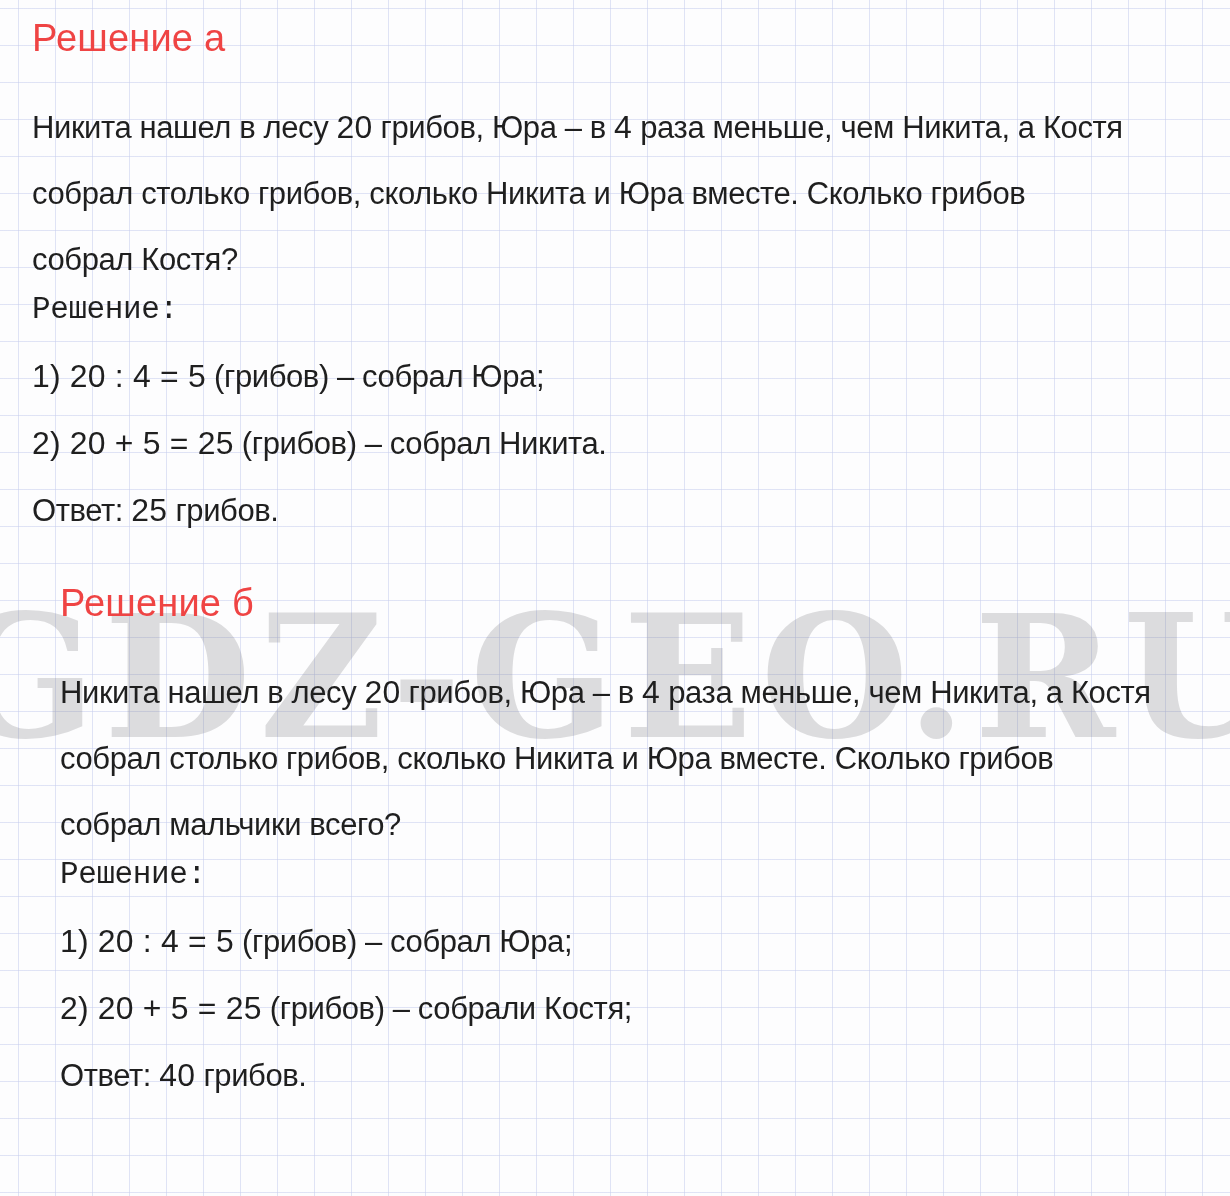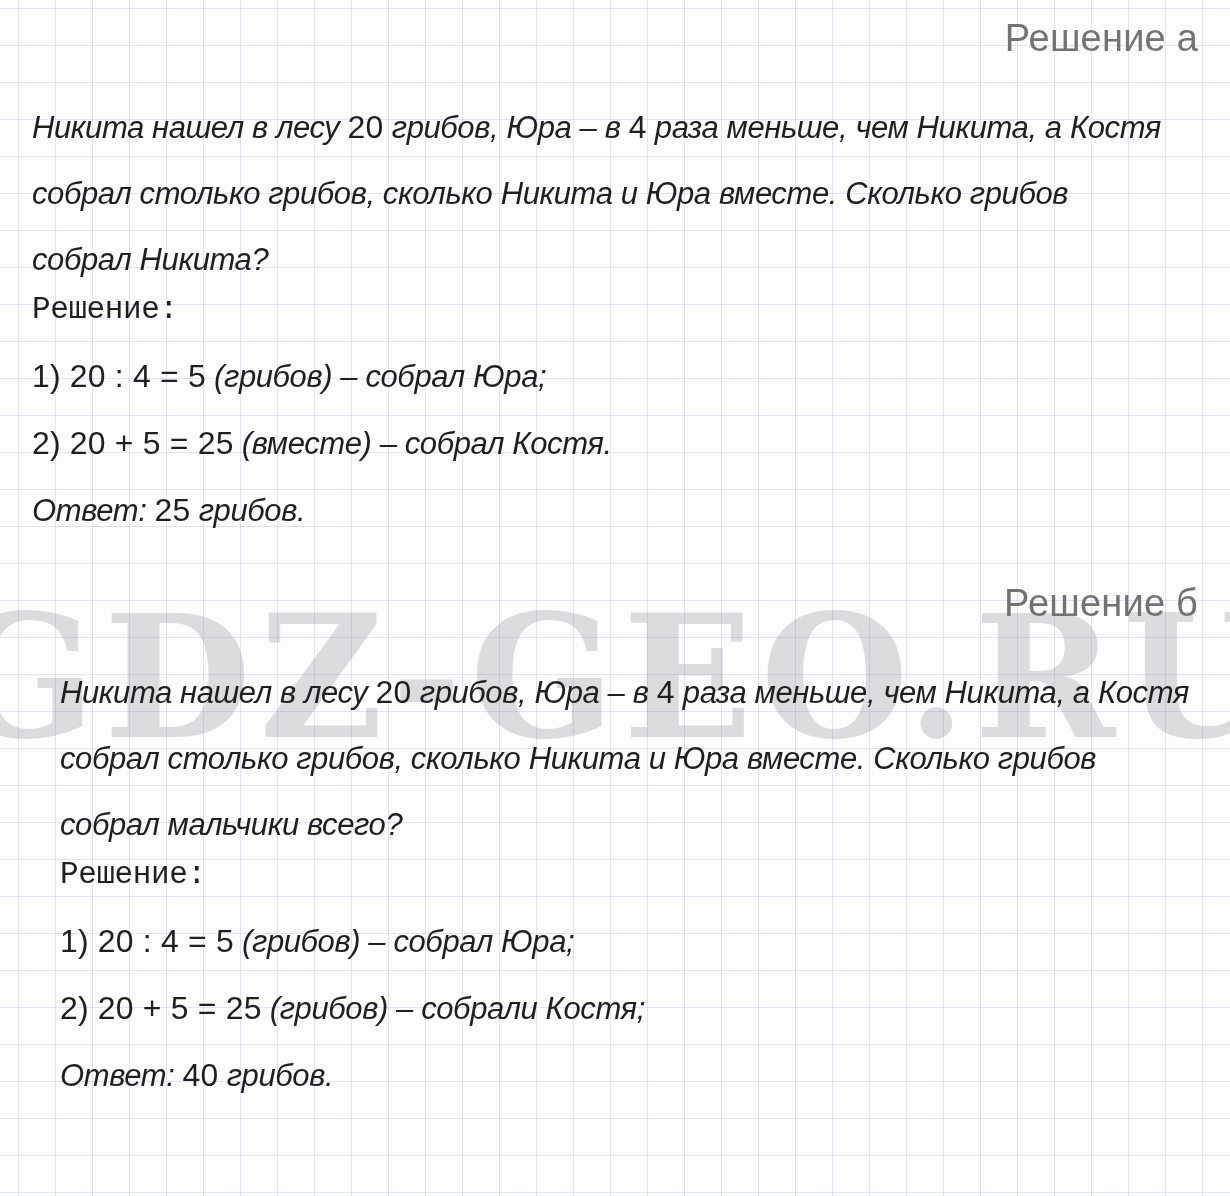--- a/index.html
+++ b/index.html
@@ -40,59 +40,59 @@
   }
   .content {
     position: relative;
     z-index: 2;
     padding: 0 32px;
   }
   .section-title {
     font-size: 38px;
     line-height: 44px;
     font-weight: 500;
-    text-align: right;
+    text-align: left;
     letter-spacing: 0.2px;
-    color: #737373;
+    color: #ef4444;
   }
   #sec-a .section-title { margin-top: 16px; }
   #sec-b { margin-top: 37px; margin-left: 28px; }
   .problem { margin-top: 34px; }
   .line {
     font-size: 31px;
     line-height: 66px;
     letter-spacing: -0.4px;
     white-space: pre;
   }
   .sol-label { margin-top: -16px; font-family: Liberation Mono, monospace; }
   .math {
     font-family: Liberation Sans, sans-serif;
     letter-spacing: 0.2px;
     font-size: 1.03em;
   }
-  .sans { font-family: "Liberation Sans", sans-serif; font-style: italic; }
+  .sans { font-family: "Liberation Sans", sans-serif; }
 </style>
 </head>
 <body>
 
 <div class="watermark">GDZ-GEO.RU</div>
 
 <div class="content">
 
   <section class="solution" id="sec-a">
     <h1 class="section-title">Решение а</h1>
     <div class="problem">
         <div class="line"><span class="sans">Никита нашел в лесу </span><span class="math">20</span><span class="sans"> грибов, Юра – в </span><span class="math">4</span><span class="sans"> раза меньше, чем Никита, а Костя</span></div>
         <div class="line"><span class="sans">собрал столько грибов, сколько Никита и Юра вместе. Сколько грибов</span></div>
-        <div class="line"><span class="sans">собрал Никита?</span></div>
+        <div class="line"><span class="sans">собрал Костя?</span></div>
       </div>
     <div class="line sol-label">Решение:</div>
     <div class="steps">
         <div class="line"><span class="math">1) 20 : 4 = 5</span><span class="sans"> (грибов) – собрал Юра;</span></div>
-        <div class="line"><span class="math">2) 20 + 5 = 25</span><span class="sans"> (вместе) – собрал Костя.</span></div>
+        <div class="line"><span class="math">2) 20 + 5 = 25</span><span class="sans"> (грибов) – собрал Никита.</span></div>
       </div>
     <div class="answer">
         <div class="line"><span class="sans">Ответ: </span><span class="math">25</span><span class="sans"> грибов.</span></div>
       </div>
   </section>
 
   <section class="solution" id="sec-b">
     <h1 class="section-title">Решение б</h1>
     <div class="problem">
         <div class="line"><span class="sans">Никита нашел в лесу </span><span class="math">20</span><span class="sans"> грибов, Юра – в </span><span class="math">4</span><span class="sans"> раза меньше, чем Никита, а Костя</span></div>

